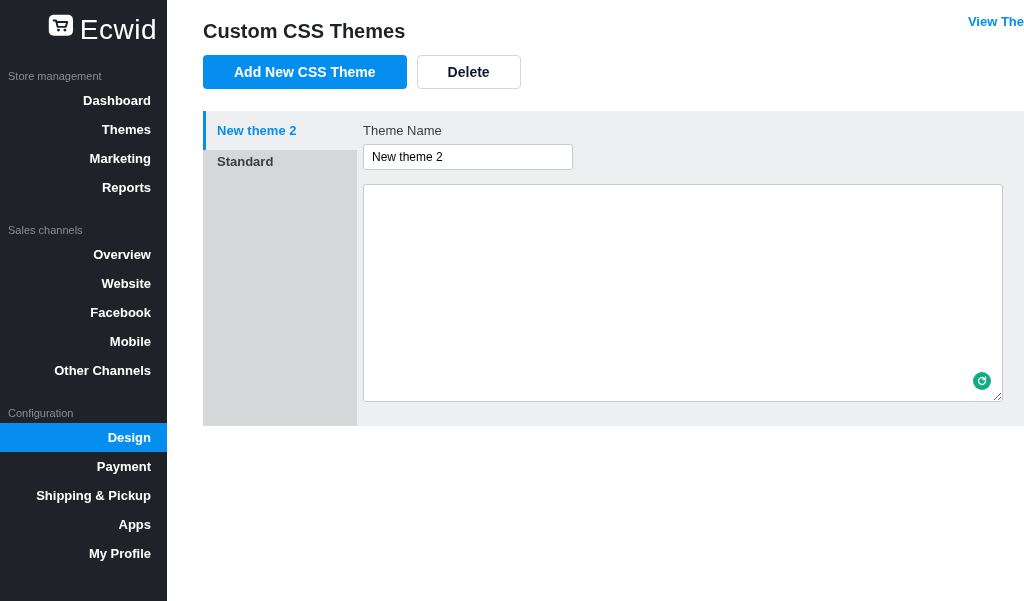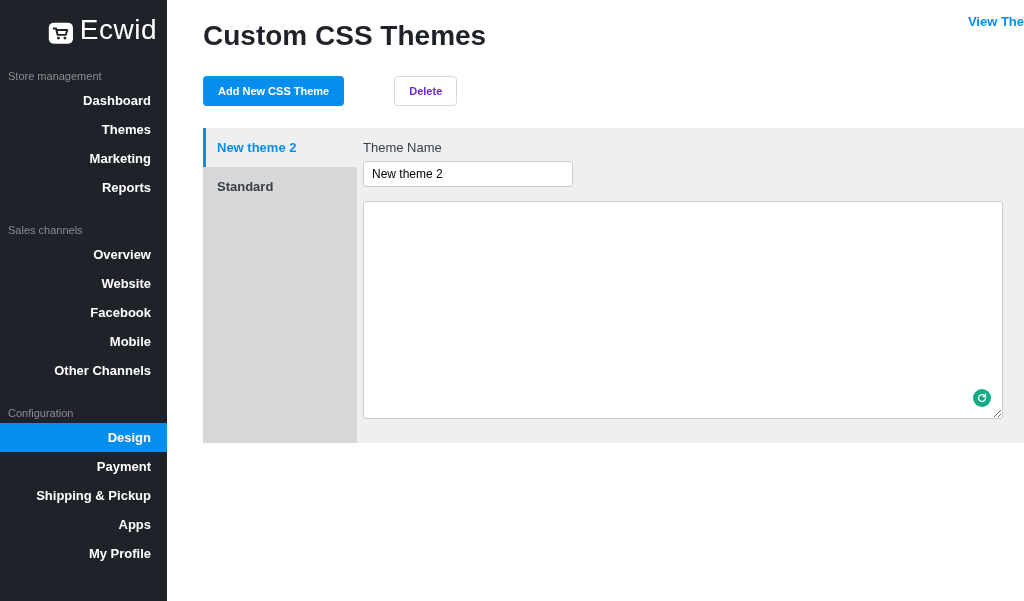--- a/index.html
+++ b/index.html
@@ -1,36 +1,36 @@
 <!DOCTYPE html>
 <html><head>
 <meta charset="utf-8">
 <style>
 * { box-sizing: border-box; margin: 0; padding: 0; }
 body { font-family: -apple-system, BlinkMacSystemFont, "Segoe UI", Arial, sans-serif; width: 1024px; height: 601px; overflow: hidden; background: #fff; }
 .app { display: flex; height: 601px; }
 .sidebar { width: 167px; background: #1f2329; color: #fff; display: flex; flex-direction: column; padding-top: 0; }
-.logo-row { display: flex; align-items: flex-end; padding: 14px 10px 16px 8px; gap: 6px; margin-left: 40px; }
+.logo-row { display: flex; align-items: flex-start; padding: 14px 10px 16px 8px; gap: 6px; margin-left: 40px; }
 .logo-icon { width: 28px; height: 24px; }
 .logo-text { font-size: 28px; font-weight: 400; letter-spacing: 0.5px; color: #fff; font-family: Arial, sans-serif; }
 .section-label { color: #8a8d91; font-size: 11px; padding: 8px 8px 4px 8px; }
 .nav-item { display: block; padding: 7px 16px; font-size: 13px; font-weight: 600; color: #fff; cursor: pointer; text-align: right; }
 .nav-item.active { background: #068eef; }
 .nav-gap { height: 14px; }
 .main { flex: 1; position: relative; padding: 20px 0 0 36px; overflow: hidden; }
 .view-link { position: absolute; top: 14px; right: 0; color: #068eef; font-size: 13px; font-weight: 700; cursor: pointer; padding-right: 0; }
-.page-title { font-size: 28px; font-weight: 800; color: #1f2329; margin-bottom: 24px; }
+.page-title { font-size: 20px; font-weight: 800; color: #1f2329; margin-bottom: 12px; }
 .action-row { display: flex; gap: 10px; margin-bottom: 22px; }
-.btn { font-size: 11px; font-weight: 600; padding: 8px 14px; border-radius: 4px; cursor: pointer; border: 1px solid transparent; }
+.btn { font-size: 14px; font-weight: 600; padding: 8px 30px; border-radius: 4px; cursor: pointer; border: 1px solid transparent; }
 .btn-primary { background: #068eef; color: #fff; }
-.btn-secondary { background: #fff; color: #6d28d9; border: 1px solid #d6d9dc; margin-left: 40px; }
+.btn-secondary { background: #fff; color: #0f172a; border: 1px solid #d6d9dc; }
 .left-col { width: 154px; display: flex; flex-direction: column; }
 .left-item-active { position: relative; background: #eeeff0; padding: 12px 14px; font-size: 13px; font-weight: 700; color: #068eef; cursor: pointer; }
 .left-item-active::before { content: ""; position: absolute; left: 0; top: 0; bottom: 0; width: 3px; background: #068eef; }
-.left-item { background: #d6d7d9; padding: 12px 14px; font-size: 13px; font-weight: 700; color: #3a3e42; cursor: pointer; flex: 0; }
+.left-item { background: #d6d7d9; padding: 4px 14px; font-size: 13px; font-weight: 700; color: #3a3e42; cursor: pointer; flex: 0; }
 .left-fill { background: #d6d7d9; flex: 1; }
 .editor { flex: 1; background: #eeeff0; padding: 12px 20px 20px 6px; }
 .field-label { font-size: 13px; color: #3a3e42; margin-bottom: 6px; }
 .name-input { width: 210px; padding: 5px 8px; font-size: 12px; border: 1px solid #c8cbce; border-radius: 3px; background: #fff; margin-bottom: 14px; display: block; }
 .css-textarea { width: 640px; height: 218px; border: 1px solid #c8cbce; border-radius: 3px; background: #fff; resize: both; padding: 8px; font-family: monospace; font-size: 12px; position: relative; }
 .textarea-wrap { position: relative; width: 640px; }
 .grammar-badge { position: absolute; right: 12px; bottom: 16px; width: 18px; height: 18px; border-radius: 50%; background: #10ac84; display: flex; align-items: center; justify-content: center; pointer-events: none; }
 .grammar-badge svg { width: 12px; height: 12px; }
 .panel-root { display: flex; width: 100%; background: #eeeff0; justify-content: flex-end; }
 </style>

